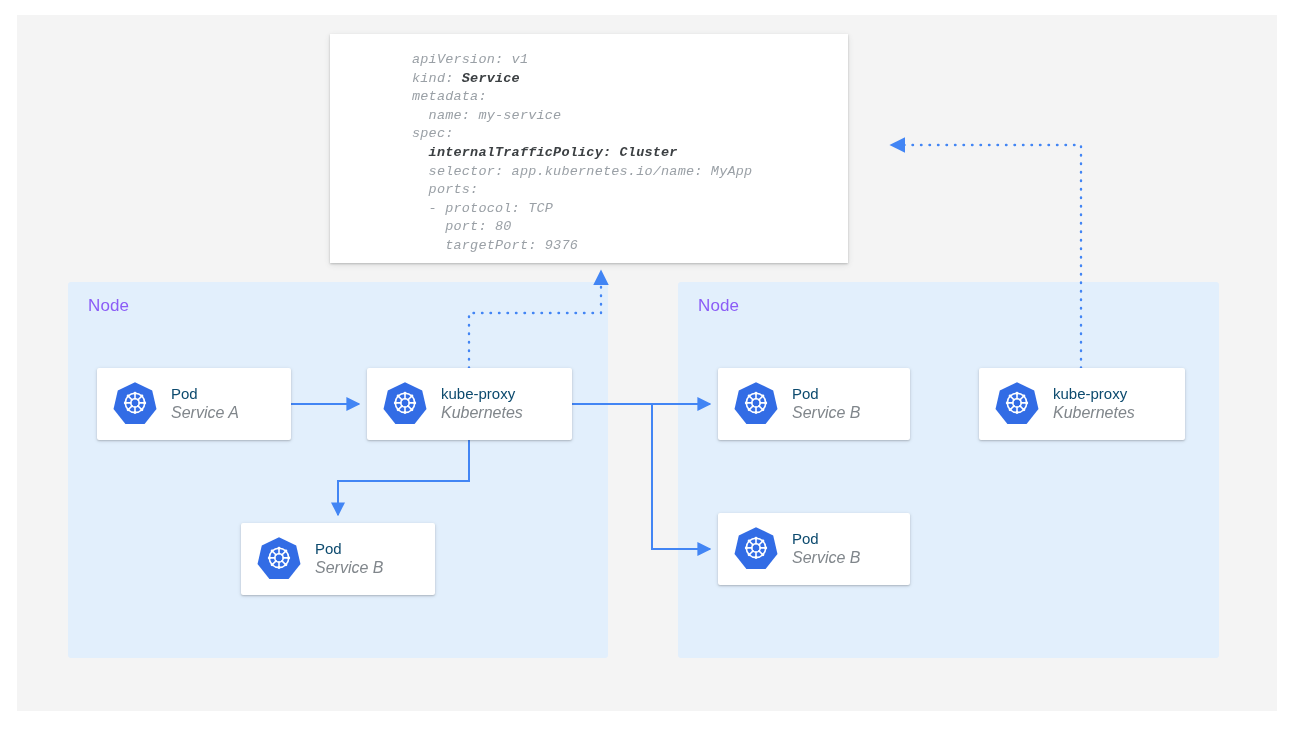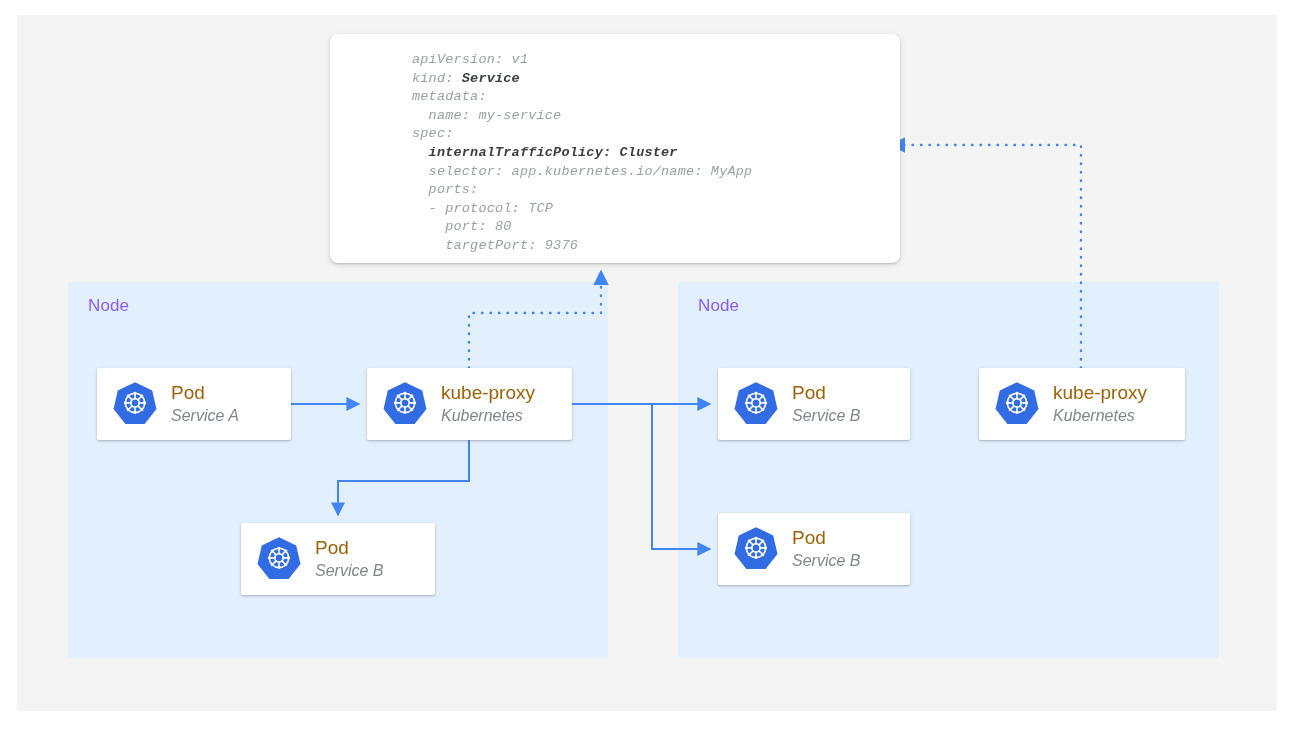--- a/index.html
+++ b/index.html
@@ -72,22 +72,22 @@
     margin-left: 16px;
     margin-right: 14px;
   }
   .card .card-text {
     display: flex;
     flex-direction: column;
     justify-content: center;
     line-height: 1.18;
   }
   .card-title {
-    font-size: 19px;
-    color: #a16207;
+    font-size: 15px;
+    color: #0c4a6e;
     white-space: nowrap;
   }
   .card-sub {
     font-size: 16px;
     color: #80868b;
     white-space: nowrap;
     margin-top: 2px;
     font-style: italic;
   }
 
@@ -97,24 +97,24 @@
   .card-pod-b-left   { left: 241px; top: 523px; width: 194px; height: 72px; }
   .card-pod-b-top    { left: 718px; top: 368px; width: 192px; height: 72px; }
   .card-pod-b-bot    { left: 718px; top: 513px; width: 192px; height: 72px; }
   .card-kubeproxy-r  { left: 979px; top: 368px; width: 206px; height: 72px; }
 
   
   .yaml-panel {
     position: absolute;
     left: 330px;
     top: 34px;
-    width: 570px;
+    width: 518px;
     height: 229px;
     background: #ffffff;
-    border-radius: 8px;
+    border-radius: 0;
     box-shadow: 0 1px 2px rgba(60,64,67,.26), 0 2px 6px rgba(60,64,67,.12);
     overflow: hidden;
   }
   .yaml-code {
     position: absolute;
     left: 82px;
     top: 17px;
     margin: 0;
     font-family: "Liberation Mono", "DejaVu Sans Mono", monospace;
     font-style: italic;

